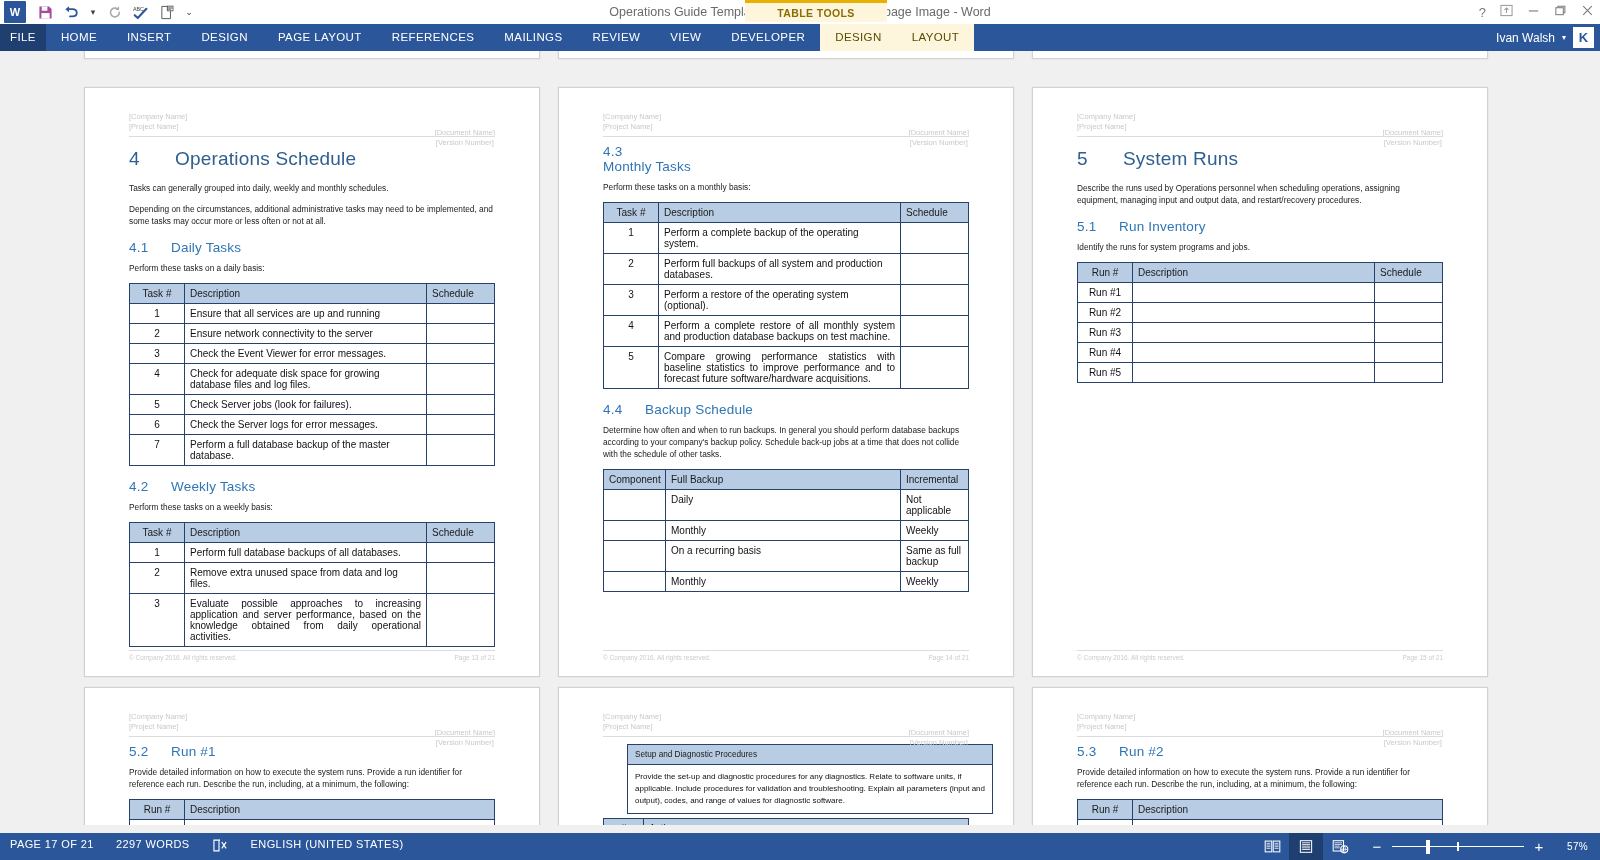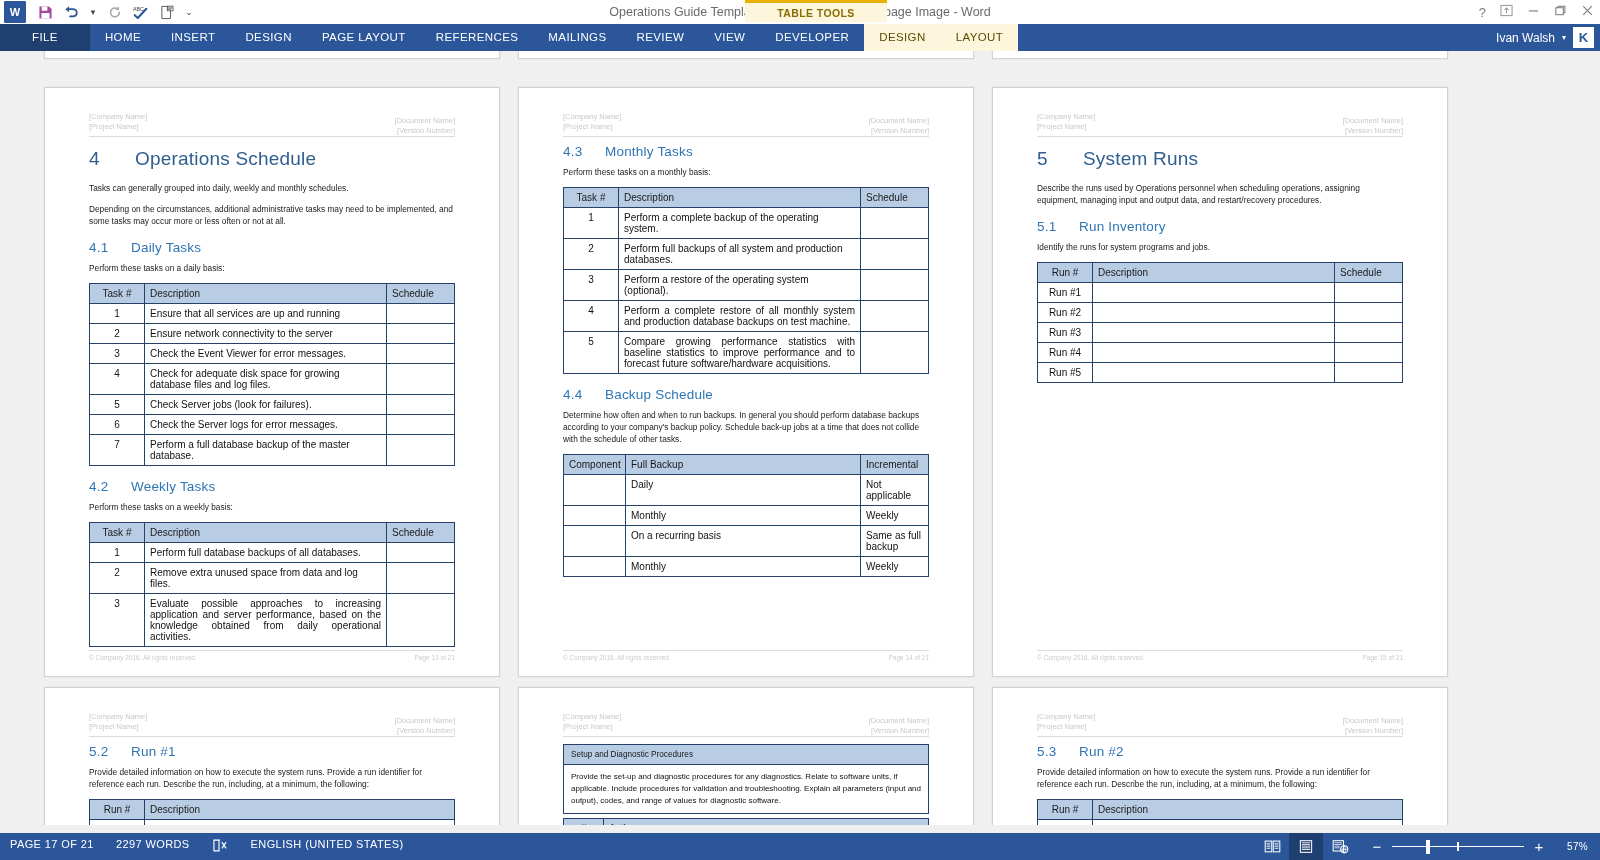--- a/index.html
+++ b/index.html
@@ -53,54 +53,54 @@
   #ribbon {
     position: absolute; top: 24px; left: 0; width: 1600px; height: 27px;
     background: #2b579a;
   }
   #tabs { position: absolute; top: 0; left: 0; height: 27px; display: flex; align-items: stretch; }
   .tab {
     padding: 0 15px; height: 27px; line-height: 27px;
     font-size: 11.5px; letter-spacing: .4px; color: #ffffff;
     background: transparent; white-space: nowrap;
   }
-  .tab.file { background: #1e3f6f; color:#fff; padding: 0 32px; font-weight: normal; }
+  .tab.file { background: #1e3f6f; color:#fff; padding: 0 10px; font-weight: normal; }
   .tab.ctx { color: #5c4a00; background: #fdf6dd; }
   #user {
     position: absolute; top: 0; right: 6px; height: 27px;
     display: flex; align-items: center; gap: 7px; color: #ffffff; font-size: 12px;
   }
   #user .caret { font-size: 8px; }
   #avatar {
     width: 21px; height: 21px; background: #ffffff; color: #2b579a;
     display:flex; align-items:center; justify-content:center;
     font-size: 13px; font-weight: bold;
   }
 
   
   #canvas {
     position: absolute; top: 51px; left: 0; width: 1600px; height: 774px;
     background: #f0f0f0; overflow: hidden;
   }
-  .pagerow { position: absolute; left: 0; width: 1568px; display: flex; gap: 18px; padding-left: 44px; }
+  .pagerow { position: absolute; left: 0; width: 1568px; display: flex; gap: 18px; padding-left: 84px; }
   .page {
     width: 456px; background: #ffffff;
     border: 1px solid #d2d2d2;
     box-shadow: 0 0 1px rgba(0,0,0,.18);
     position: relative;
     padding: 24px 44px 0 44px;
   }
   .page.tall { height: 590px; }
   .page.stub { height: 160px; padding-bottom: 0; }
   .page.partial { height: 30px; padding: 0; }
 
   
   .rh { position: relative; height: 26px; font-size: 7.5px; color: #c9c9c9; line-height: 10px; }
   .rh .l { position: absolute; left: 0; top: 0; }
-  .rh .r { position: absolute; right: 0; top: 4px; text-align: right; }
+  .rh .r { position: absolute; right: 0; top: 16px; text-align: center; }
   .rh::after {
     content: ""; position: absolute; left: 0; right: 0; bottom: 1px;
     border-bottom: 1px solid #dcdcdc;
   }
 
   
   h1.doc {
     font-size: 19px; font-weight: normal; color: #2e5f8f;
     margin: 10px 0 12px 0; display: flex; letter-spacing: .2px;
   }
@@ -417,21 +417,21 @@
         <div class="l">
           <div>[Company Name]</div>
           <div>[Project Name]</div>
         </div>
         <div class="r">
           <div>[Document Name]</div>
           <div>[Version Number]</div>
         </div>
       </div>
 
-      <h2 class="doc" style="margin-top:6px;">
+      <h2 class="doc" style="margin-top:6px;flex-direction:column;">
         <span class="num">4.3</span>
         <span>Monthly Tasks</span>
       </h2>
       <p class="doc">Perform these tasks on a monthly basis:</p>
 
       <table class="doc">
         <colgroup>
             <col style="width:55px">
             <col>
             <col style="width:68px">
@@ -639,21 +639,21 @@
         <div class="l">
           <div>[Company Name]</div>
           <div>[Project Name]</div>
         </div>
         <div class="r">
           <div>[Document Name]</div>
           <div>[Version Number]</div>
         </div>
       </div>
 
-      <table class="callout" style="margin-top:6px;">
+      <table class="callout" style="margin-top:6px;margin-left:24px;">
         <thead>
             <tr>
           <th>Setup and Diagnostic Procedures</th>
         </tr>
           </thead>
         <tbody>
           <tr>
             <td>Provide the set-up and diagnostic procedures for any diagnostics. Relate to software units, if applicable. Include procedures for validation and troubleshooting. Explain all parameters (input and output), codes, and range of values for diagnostic software.</td>
           </tr>
         </tbody>

